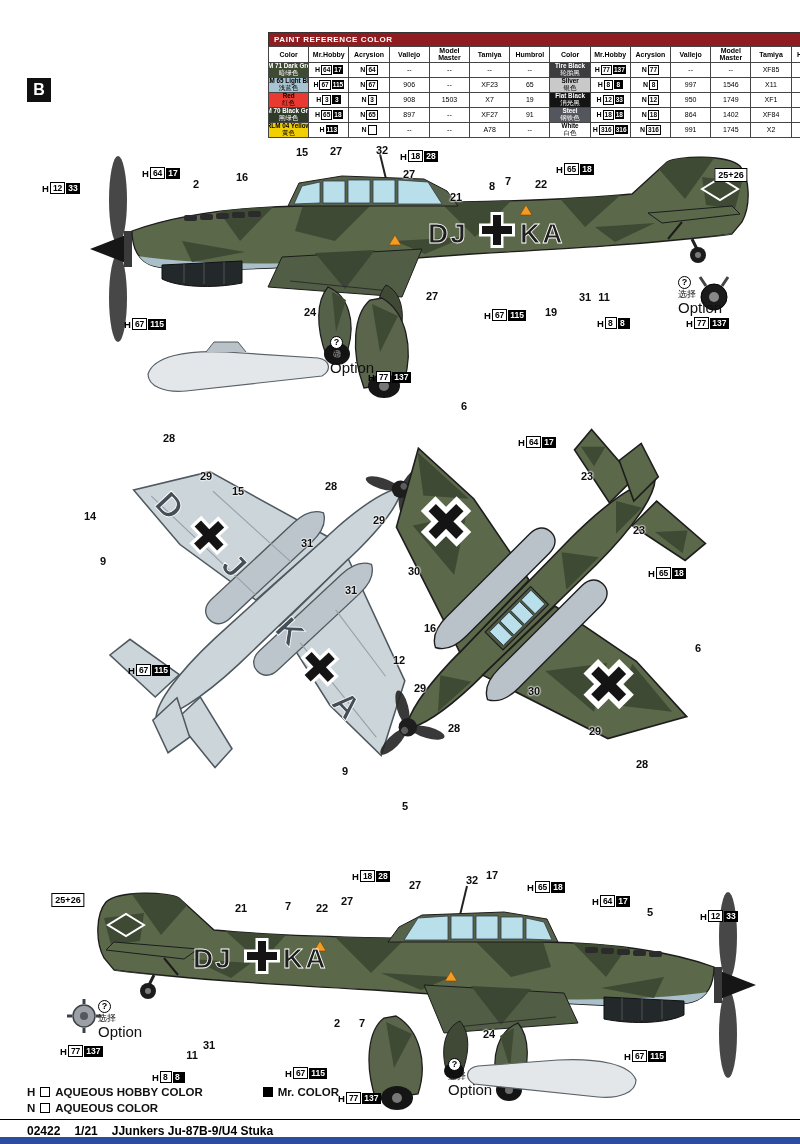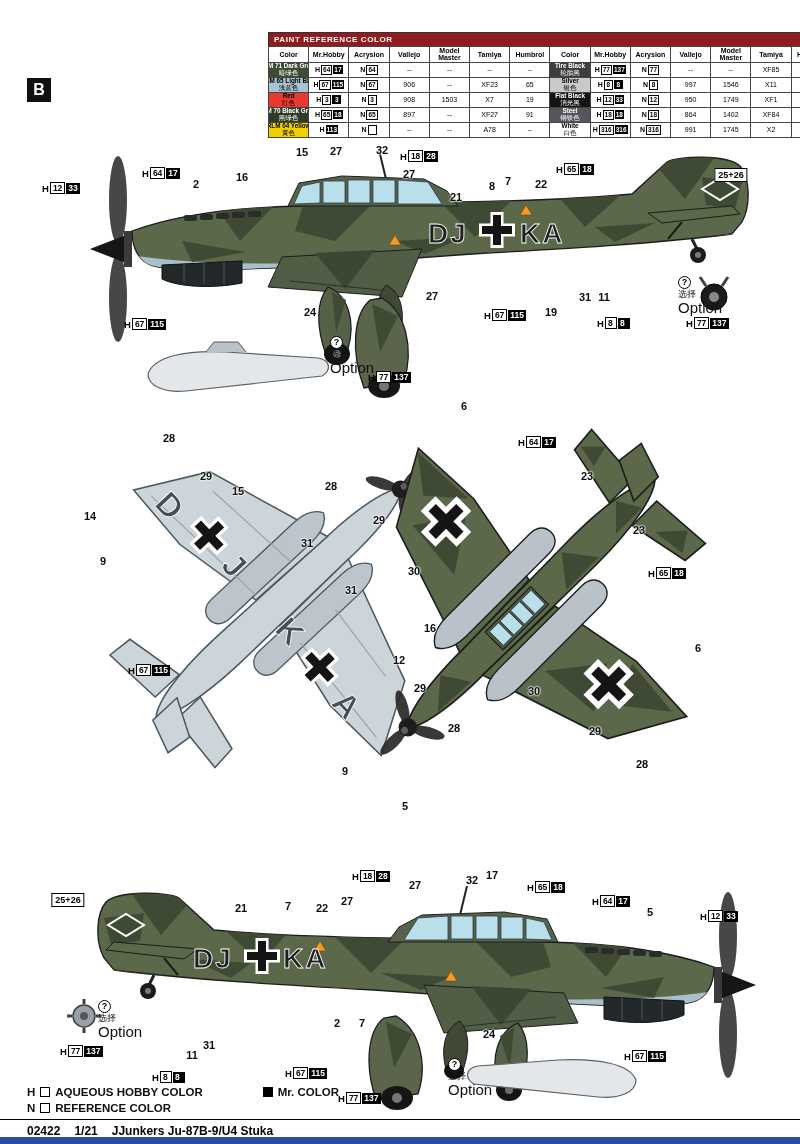--- a/index.html
+++ b/index.html
@@ -671,21 +671,21 @@
     <span>H</span>
         <span class="lwb"></span>
     <span>AQUEOUS HOBBY COLOR</span>
     <span class="sp"></span>
     <span class="lbb"></span>
     <span>Mr. COLOR</span>
   </div>
   <div class="lrow">
     <span>N</span>
         <span class="lwb"></span>
-    <span>REFERENCE COLOR</span>
+    <span>AQUEOUS COLOR</span>
   </div>
 </div>
 
 <div id="footer-rule"></div>
 <div id="footer-text">
   <span>02422</span>
   <span>1/21</span>
   <span>JJunkers Ju-87B-9/U4 Stuka</span>
 </div>
 <div id="footer-bar"></div>

